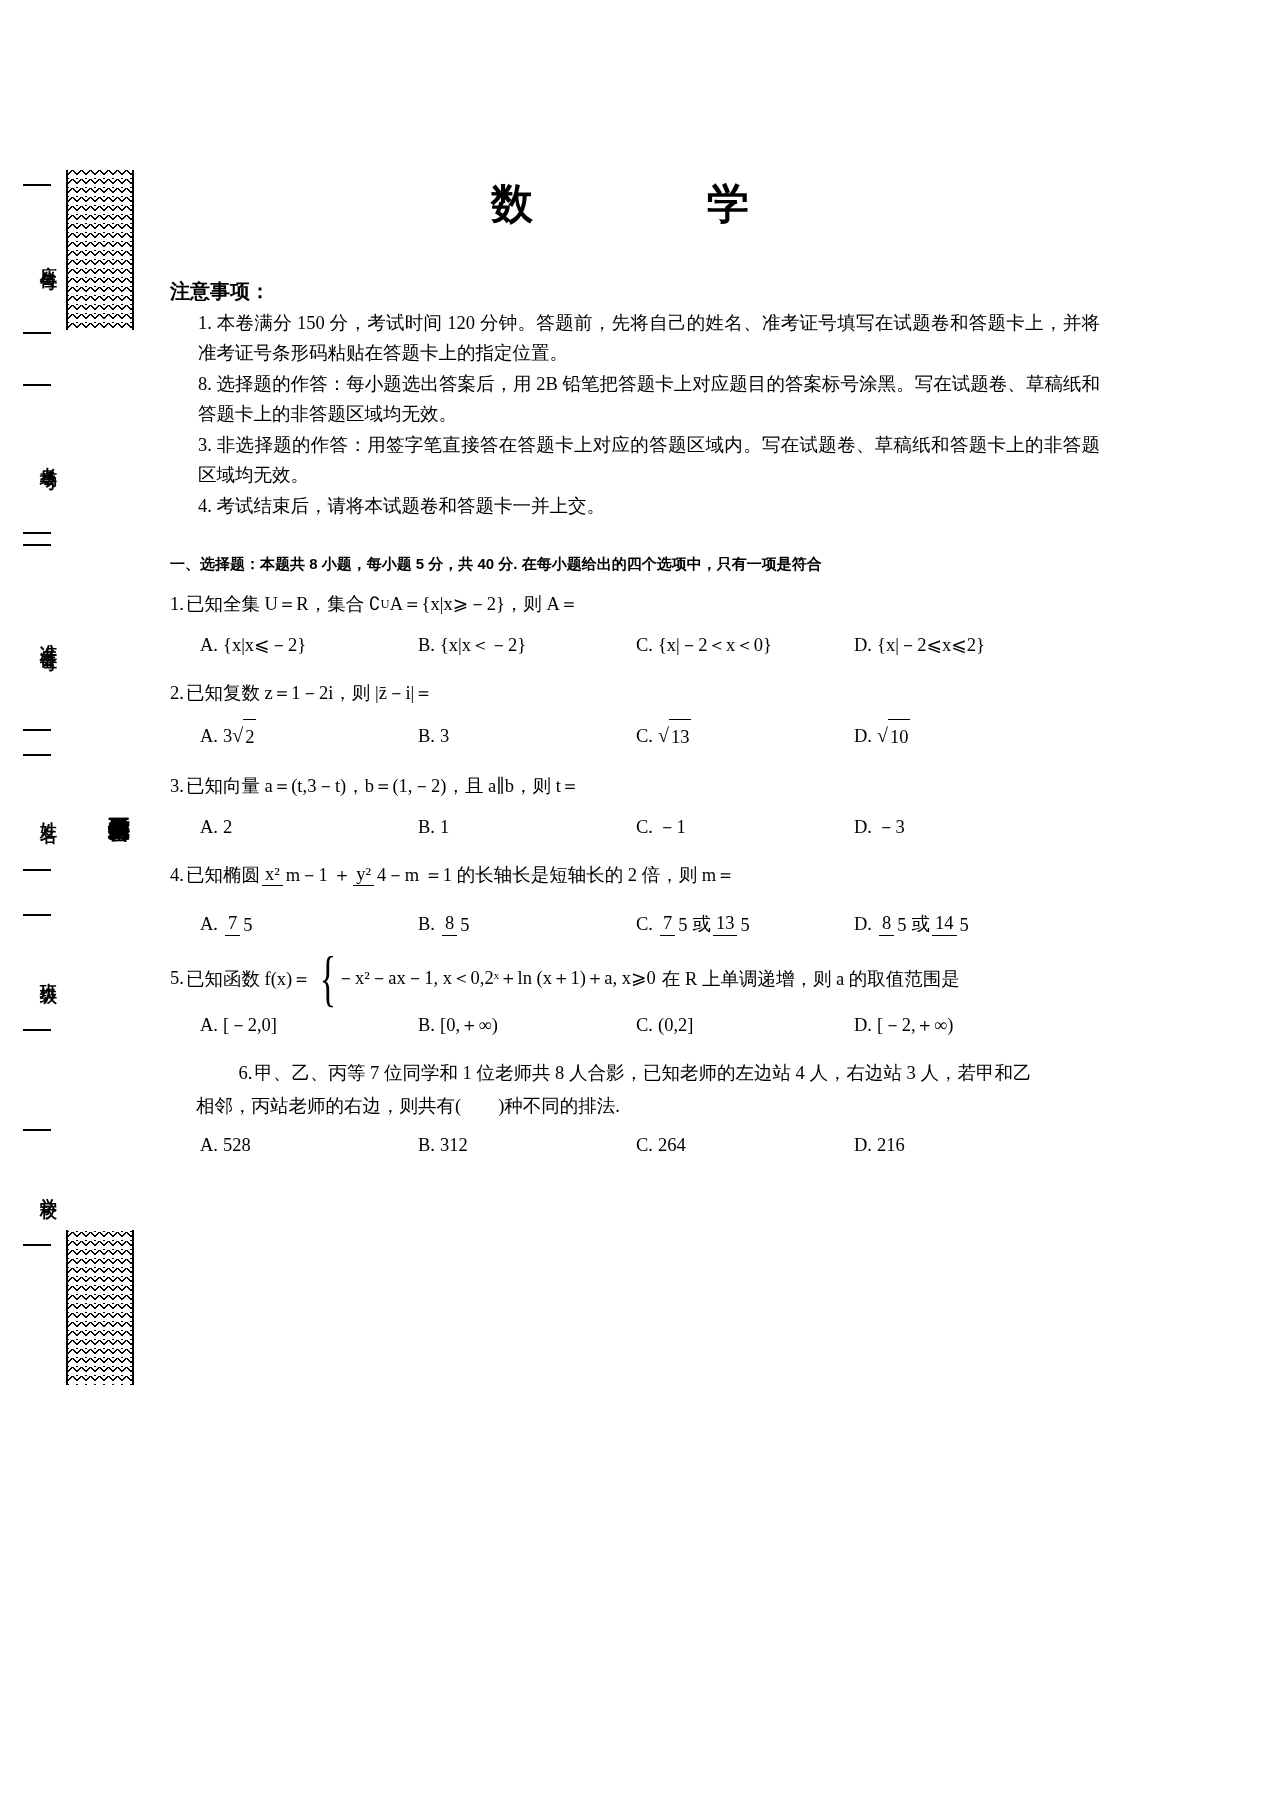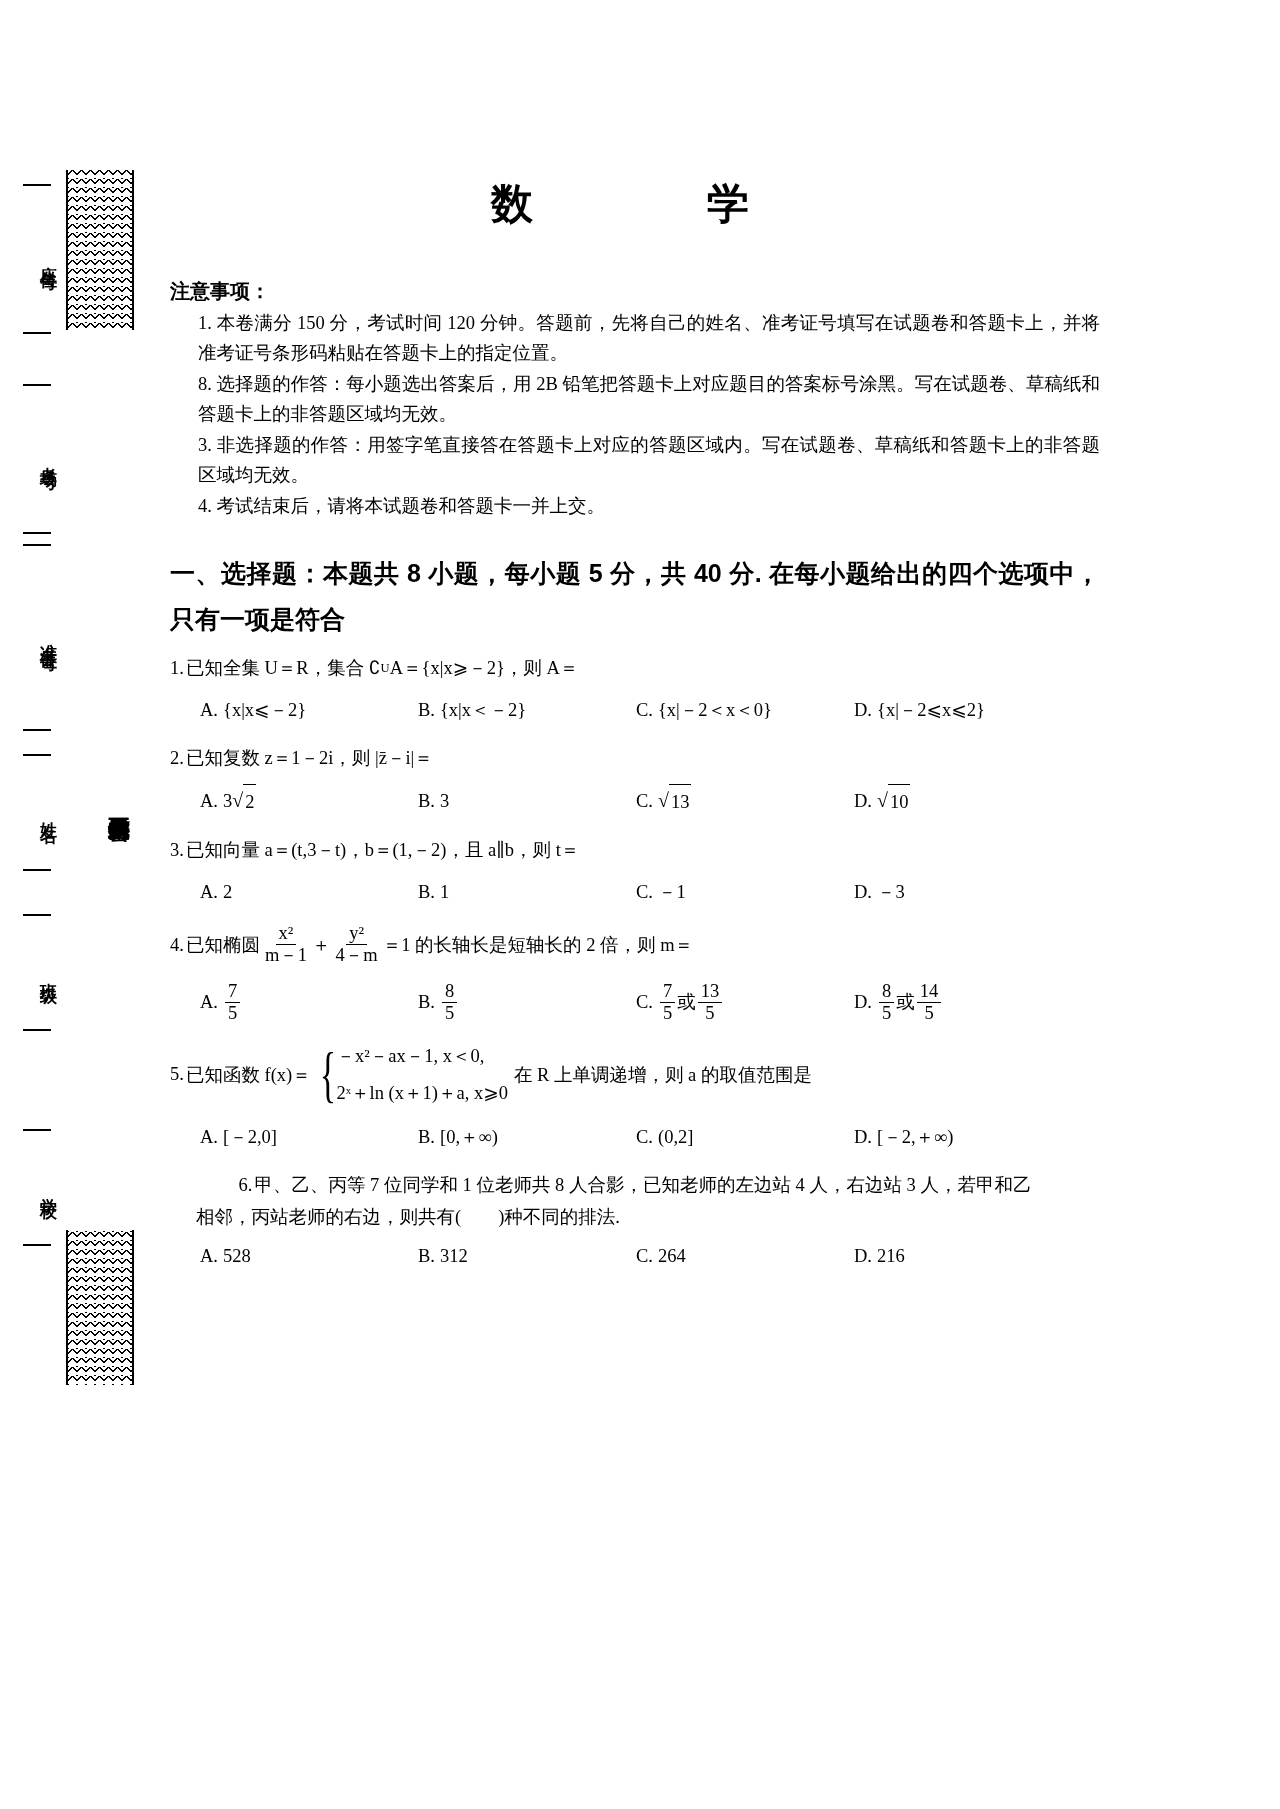--- a/index.html
+++ b/index.html
@@ -75,21 +75,21 @@
   }
   .notice-list { margin:0; padding:0; list-style:none; }
   .notice-item {
     font-size:18.5px; line-height:1.62;
     padding-left:28px; text-indent:0;
     margin-bottom:1px;
     text-align:justify;
   }
 
   .section-head {
-    font-size:25px; font-weight:bold;
+    font-size:15px; font-weight:bold;
     font-family:"Liberation Sans","DejaVu Sans",sans-serif;
     line-height:1.85;
     margin:28px 0 10px 0;
     text-align:justify;
   }
   .section-head .cont { display:block; padding-left:26px; }
 
   .q { margin:0 0 4px 0; }
   .q-stem {
     font-size:18.5px; line-height:1.75;
@@ -98,36 +98,36 @@
   .q-num { margin-right:2px; }
   .opts {
     display:flex; font-size:18.5px; line-height:1.9;
     padding-left:30px; margin:8px 0 14px 0;
   }
   .opt { width:218px; display:flex; align-items:center; }
   .opt .lbl { margin-right:5px; }
   sub { font-size:0.68em; }
 
   .frac {
-    display:inline-flex; flex-direction:column; align-items:center;
+    display:inline-flex; flex-direction:row; align-items:center;
     vertical-align:middle; margin:0 2px; line-height:1.05;
   }
   .frac .num { border-bottom:1.4px solid #000; padding:0 3px 1px 3px; }
   .frac .den { padding:1px 3px 0 3px; }
 
   .sqrt { display:inline-flex; align-items:stretch; }
   .sqrt .rad { font-size:1.08em; }
   .sqrt .body { border-top:1.3px solid #000; padding:0 2px; margin-top:2px; }
 
   .piecewise { display:inline-flex; align-items:center; margin:0 2px; }
   .piecewise .brace {
     font-size:62px; line-height:0.7; font-weight:300;
     transform:scaleX(0.55); margin-right:-6px;
   }
-  .piecewise .rows { display:flex; flex-direction:column; }
+  .piecewise .rows { display:flex; flex-direction:row; }
   .piecewise .rows > div { line-height:2.0; white-space:nowrap; }
 
   .q5row { display:flex; align-items:center; font-size:18.5px; }
   .q5tail { margin-left:4px; }
 </style>
 </head>
 <body>
 
 <div id="page">
 

